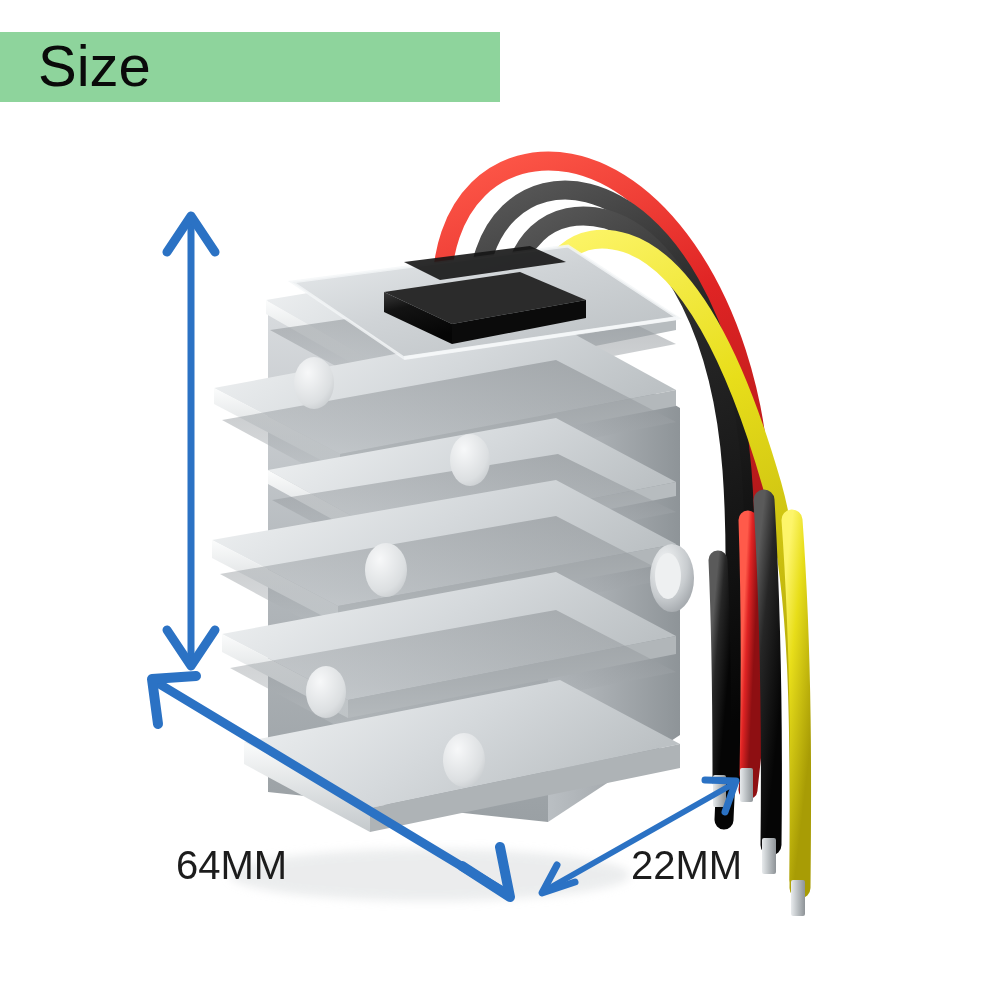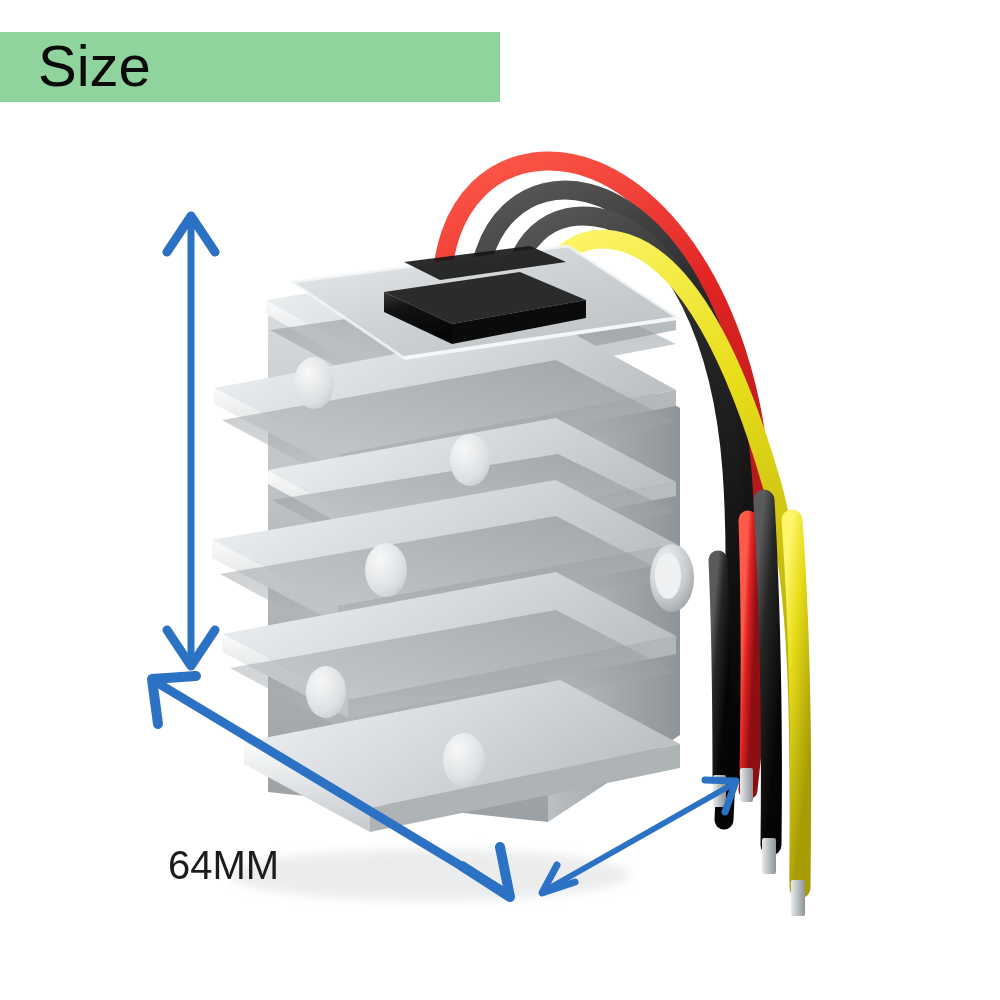--- a/index.html
+++ b/index.html
@@ -41,21 +41,21 @@
   
   .dim-label {
     position: absolute;
     font-size: 40px;
     color: #1c1c1c;
     font-weight: 400;
     white-space: nowrap;
     line-height: 1;
   }
   #label-height { left: 34px;  top: 408px; }
-  #label-width  { left: 168px; top: 845px; }
+  #label-width  { left: 176px; top: 845px; }
   #label-depth  { left: 631px; top: 845px; }
 
   
   #product {
     position: absolute;
     left: 0;
     top: 0;
     width: 1000px;
     height: 1000px;
     pointer-events: none;
@@ -287,14 +287,15 @@
         <line x1="546" y1="890" x2="733" y2="784" stroke-width="6"></line>
         <polyline points="575,882 542,893 557,865" stroke-width="7"></polyline>
         <polyline points="705,780 736,781 725,812" stroke-width="7"></polyline>
       </g>
     </g>
   </svg>
 
 
   <div id="label-width" class="dim-label">64MM</div>
 
+  <div id="label-depth" class="dim-label">22MM</div>
 
 </div>
 
 </body></html>

